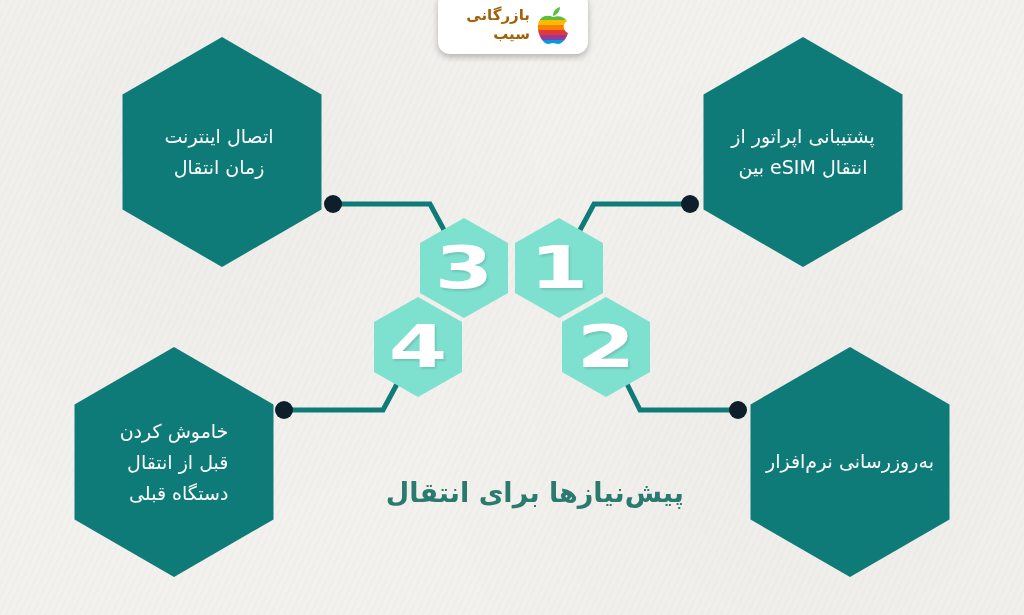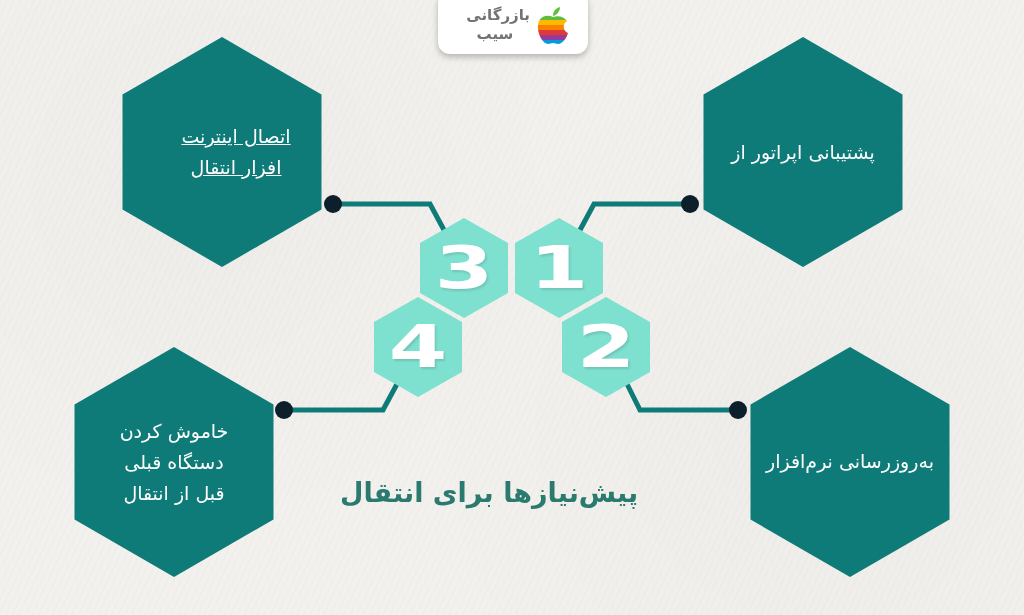--- a/index.html
+++ b/index.html
@@ -11,27 +11,27 @@
       repeating-linear-gradient(115deg, rgba(0,0,0,0.012) 0 2px, transparent 2px 6px);
     font-family:"DejaVu Sans", sans-serif;}
   .layer{position:absolute;left:0;top:0;width:1024px;height:615px;}
   .hex-text{position:absolute;color:#ffffff;text-align:center;direction:rtl;
     font-family:"DejaVu Sans", sans-serif;font-size:19px;line-height:31px;
     display:flex;align-items:center;justify-content:center;}
   .num{position:absolute;color:#ffffff;font-family:"DejaVu Sans", sans-serif;
     font-weight:bold;font-size:58px;text-align:center;line-height:1;
     text-shadow:1px 2px 2px rgba(0,0,0,0.12);
     display:flex;align-items:center;justify-content:center;transform:scaleX(1.45);}
-  .title{position:absolute;left:340px;top:474px;width:344px;text-align:left;
+  .title{position:absolute;left:340px;top:474px;width:344px;text-align:right;
     direction:rtl;color:#2b7a6f;font-weight:bold;font-size:27px;line-height:38px;
     font-family:"DejaVu Sans", sans-serif;}
   .logo{position:absolute;left:438px;top:-8px;width:150px;height:62px;
     background:#ffffff;border-radius:12px;box-shadow:0 3px 6px rgba(0,0,0,0.25);}
   .logo-text{position:absolute;left:22px;top:14px;width:70px;direction:rtl;text-align:right;
-    font-weight:bold;font-size:15px;line-height:19px;color:#737373;font-family:"DejaVu Sans", sans-serif;}
+    font-weight:bold;font-size:15px;line-height:19px;color:#a16207;font-family:"DejaVu Sans", sans-serif;}
 </style>
 </head>
 <body>
 
 <svg class="layer" viewBox="0 0 1024 615" width="1024" height="615">
 
   <polygon fill="#0e7b78" points="222,37 321.5,94.5 321.5,209.5 222,267 122.5,209.5 122.5,94.5"></polygon>
   <polygon fill="#0e7b78" points="803,37 902.5,94.5 902.5,209.5 803,267 703.5,209.5 703.5,94.5"></polygon>
   <polygon fill="#0e7b78" points="174,347 273.5,404.5 273.5,519.5 174,577 74.5,519.5 74.5,404.5"></polygon>
   <polygon fill="#0e7b78" points="850,347 949.5,404.5 949.5,519.5 850,577 750.5,519.5 750.5,404.5"></polygon>
@@ -55,52 +55,53 @@
     <polygon points="418,297 462,322 462,372 418,397 374,372 374,322"></polygon>
     <polygon points="606,297 650,322 650,372 606,397 562,372 562,322"></polygon>
   </g>
 </svg>
 
 <div class="num" style="left:434px;top:238px;width:60px;height:60px;">3</div>
 <div class="num" style="left:529px;top:238px;width:60px;height:60px;">1</div>
 <div class="num" style="left:388px;top:317px;width:60px;height:60px;">4</div>
 <div class="num" style="left:576px;top:317px;width:60px;height:60px;">2</div>
 
-<div class="hex-text" style="left:146px;top:97px;width:180px;height:110px;text-decoration:underline;">
+<div class="hex-text" style="left:129px;top:97px;width:180px;height:110px;">
   <div>
     <div>اتصال اینترنت</div>
-    <div>افزار انتقال</div>
+    <div>زمان انتقال</div>
   </div>
 </div>
 <div class="hex-text" style="left:708px;top:97px;width:190px;height:110px;">
   <div>
     <div>پشتیبانی اپراتور از</div>
+    <div>انتقال eSIM بین</div>
   </div>
 </div>
-<div class="hex-text" style="left:84px;top:392px;width:180px;height:140px;">
+<div class="hex-text" style="left:84px;top:392px;width:180px;height:140px;text-align:right;">
   <div>
     <div>خاموش کردن</div>
+    <div>قبل از انتقال</div>
     <div>دستگاه قبلی</div>
-    <div>قبل از انتقال</div>
   </div>
 </div>
 <div class="hex-text" style="left:752px;top:425px;width:196px;height:72px;text-align:center;">
   <div>
     <div>به‌روزرسانی نرم‌افزار</div>
   </div>
 </div>
 
 <div class="title">
   <div>پیش‌نیازها برای انتقال</div>
 </div>
 
 <div class="logo">
   <div class="logo-text">
     <div>بازرگانی</div>
-    <div style="text-align:center;">سیب</div>
+    <div style="">سیب</div>
   </div>
   <svg width="34" height="40" viewBox="0 0 34 40" style="position:absolute;left:98px;top:14px;">
     <defs>
       <clipPath id="appleClip">
         <path d="M17 11 C11 8 3 10 2 19 C1 28 7 38 12 38 C14 38 15 37 17 37 C19 37 20 38 22 38 C27 38 31 31 32 27 C27 25 26 18 31 15 C28 11 23 9 17 11 Z"></path>
       </clipPath>
     </defs>
     <path d="M17 10 C17 5 20 2 24 1 C24 5 21 9 17 10 Z" fill="#5ebd3e"></path>
     <g clip-path="url(#appleClip)">
       <rect x="0" y="8" width="34" height="6" fill="#5ebd3e"></rect>

